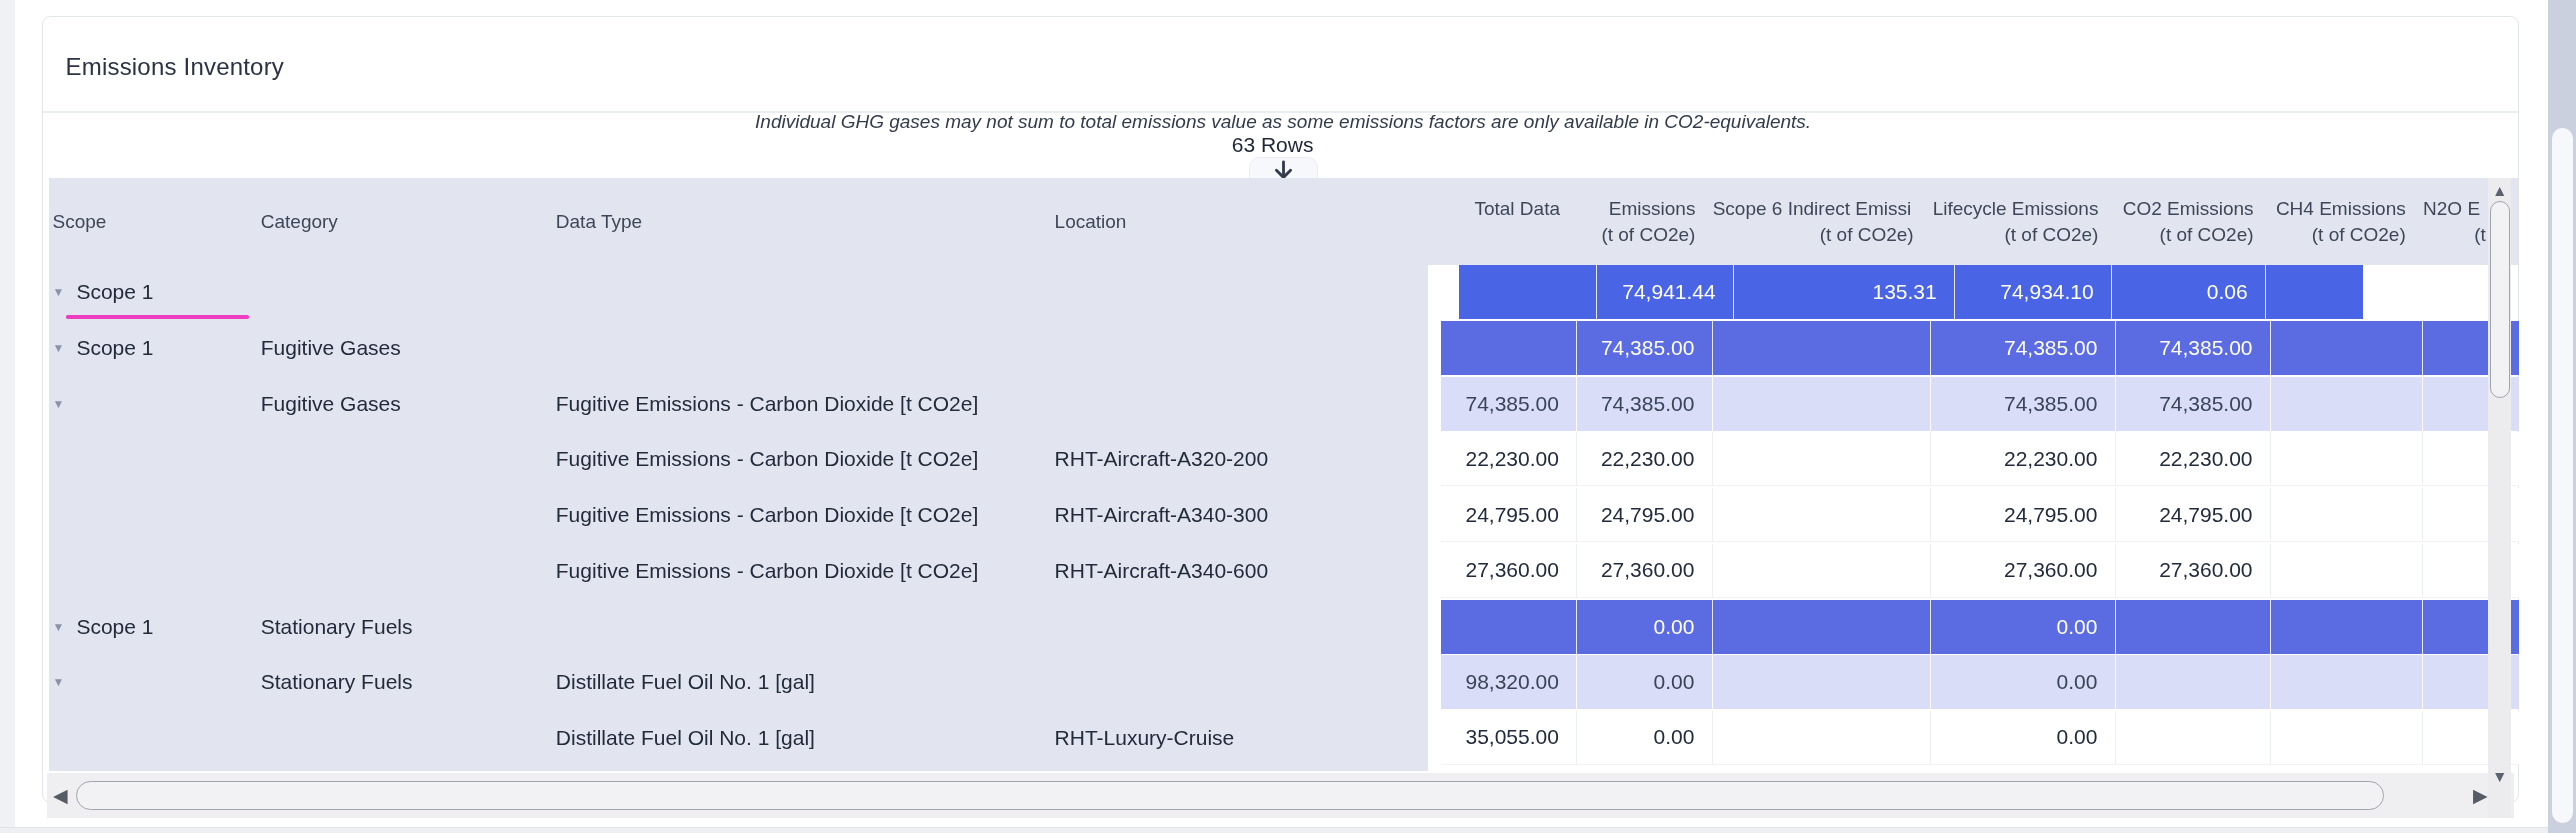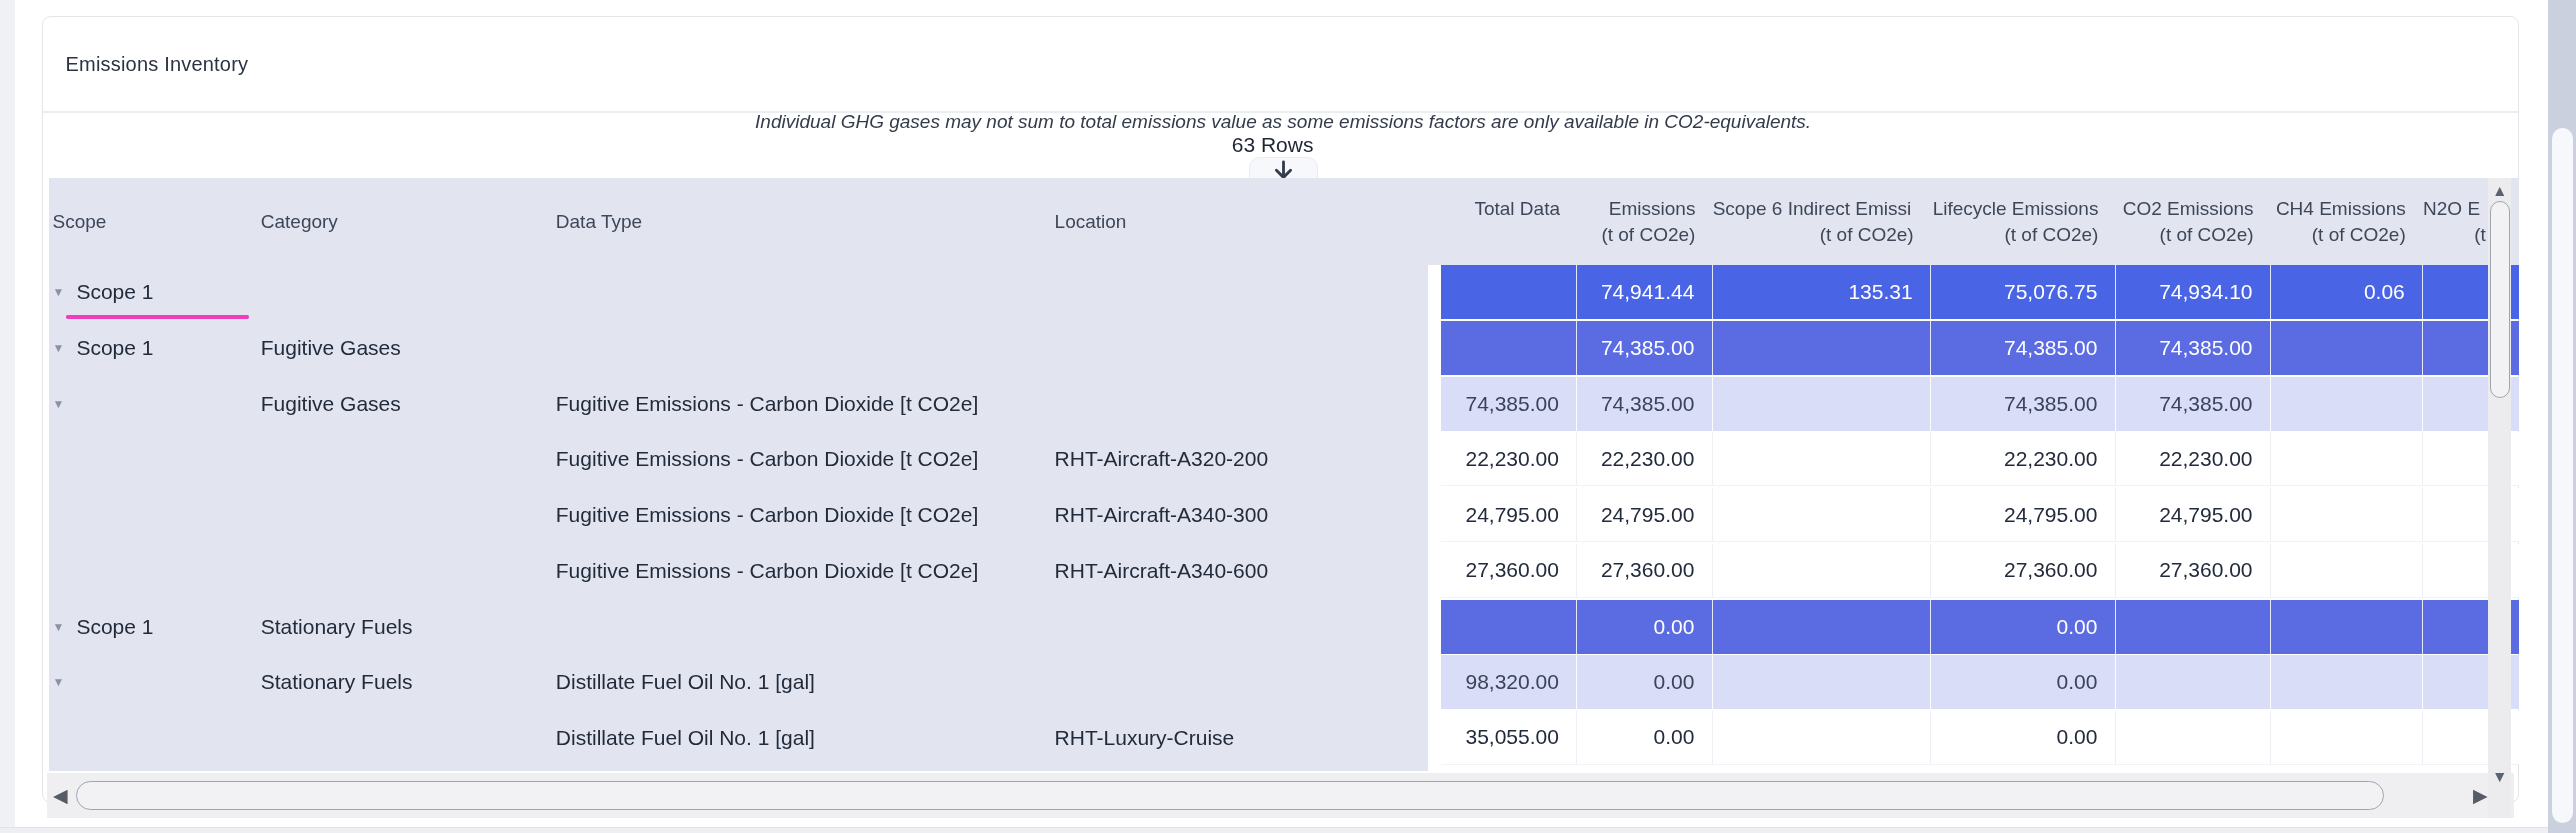--- a/index.html
+++ b/index.html
@@ -8,21 +8,21 @@
   #page { position: relative; width: 2576px; height: 834px; background: #ffffff; }
 
   .left-strip { position:absolute; left:0; top:0; width:14.7px; height:834px; background:#F0F1F4; }
   .bottom-strip { position:absolute; left:0; top:827px; width:2548px; height:7px;
                   background:#EDEFF2; border-top:1.7px solid #DFE2E6; }
 
   
   .card { position:absolute; left:42px; top:16.4px; width:2477px; height:787px;
           background:#fff; border:1.7px solid #E2E5EA; border-radius:8.7px; }
 
-  .page-title { position:absolute; left:22.5px; top:36px; font-size:20px; font-weight:500;
+  .page-title { position:absolute; left:22.5px; top:36px; font-size:24px; font-weight:500;
                 color:#2B3343; letter-spacing:0.2px; }
   .divider { position:absolute; left:0; top:94px; width:100%; height:1.7px; background:#EAEDF1; }
 
   .note-row { position:absolute; left:0; top:94px; width:100%; height:69px;
               display:flex; align-items:center; padding:0 17.3px 0 22.5px;flex-direction:column; }
   .note { flex:1; font-style:italic; font-size:19px; color:#333C4B; }
   .legend { display:flex; align-items:center; gap:24px; margin-right:24px; }
   .legend-item { display:flex; align-items:center; gap:12px; }
   .swatch { width:19px; height:19px; border-radius:3.5px; }
   .swatch.dt  { background:var(--dt);    border:1.7px solid #8F99E3; }
@@ -165,21 +165,20 @@
               <span class="tri">▼</span>
               <span>Scope 1</span>
               <div class="scope-underline"></div>
             </div>
             <div class="cell left col-category"></div>
             <div class="cell left col-datatype"></div>
             <div class="cell left col-location"></div>
             <div class="cell num col-total"></div>
             <div class="cell num col-emissions">74,941.44</div>
             <div class="cell num col-scope3">135.31</div>
-            <div class="cell num col-lifecycle">75,076.75</div>
             <div class="cell num col-co2">74,934.10</div>
             <div class="cell num col-ch4">0.06</div>
             <div class="cell num col-n2o"></div>
           </div>
           <div class="row category">
             <div class="cell left col-scope lvl2">
               <span class="tri">▼</span>
               <span>Scope 1</span>
             </div>
             <div class="cell left col-category">

